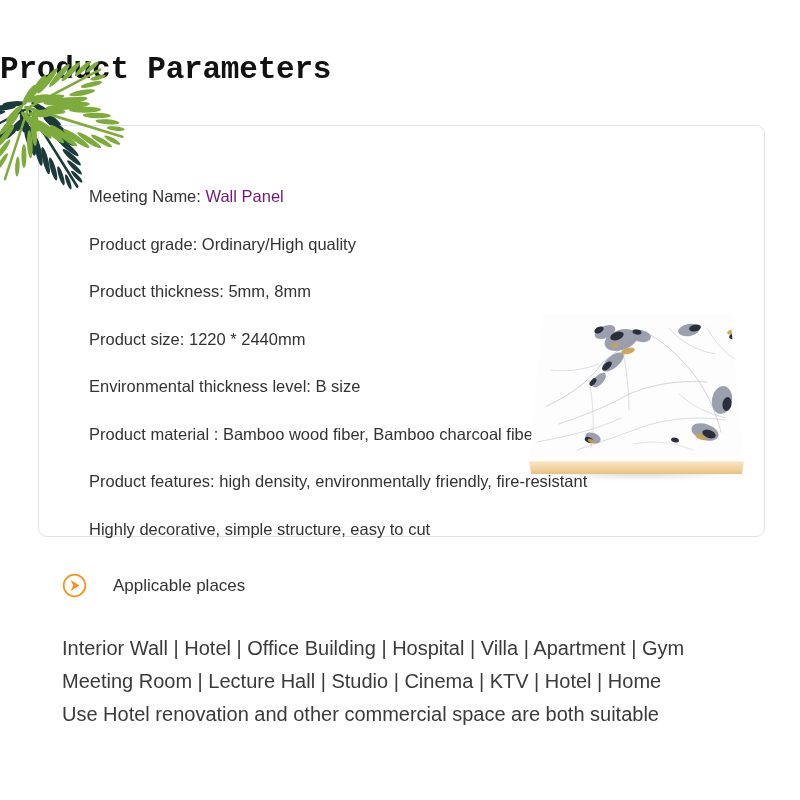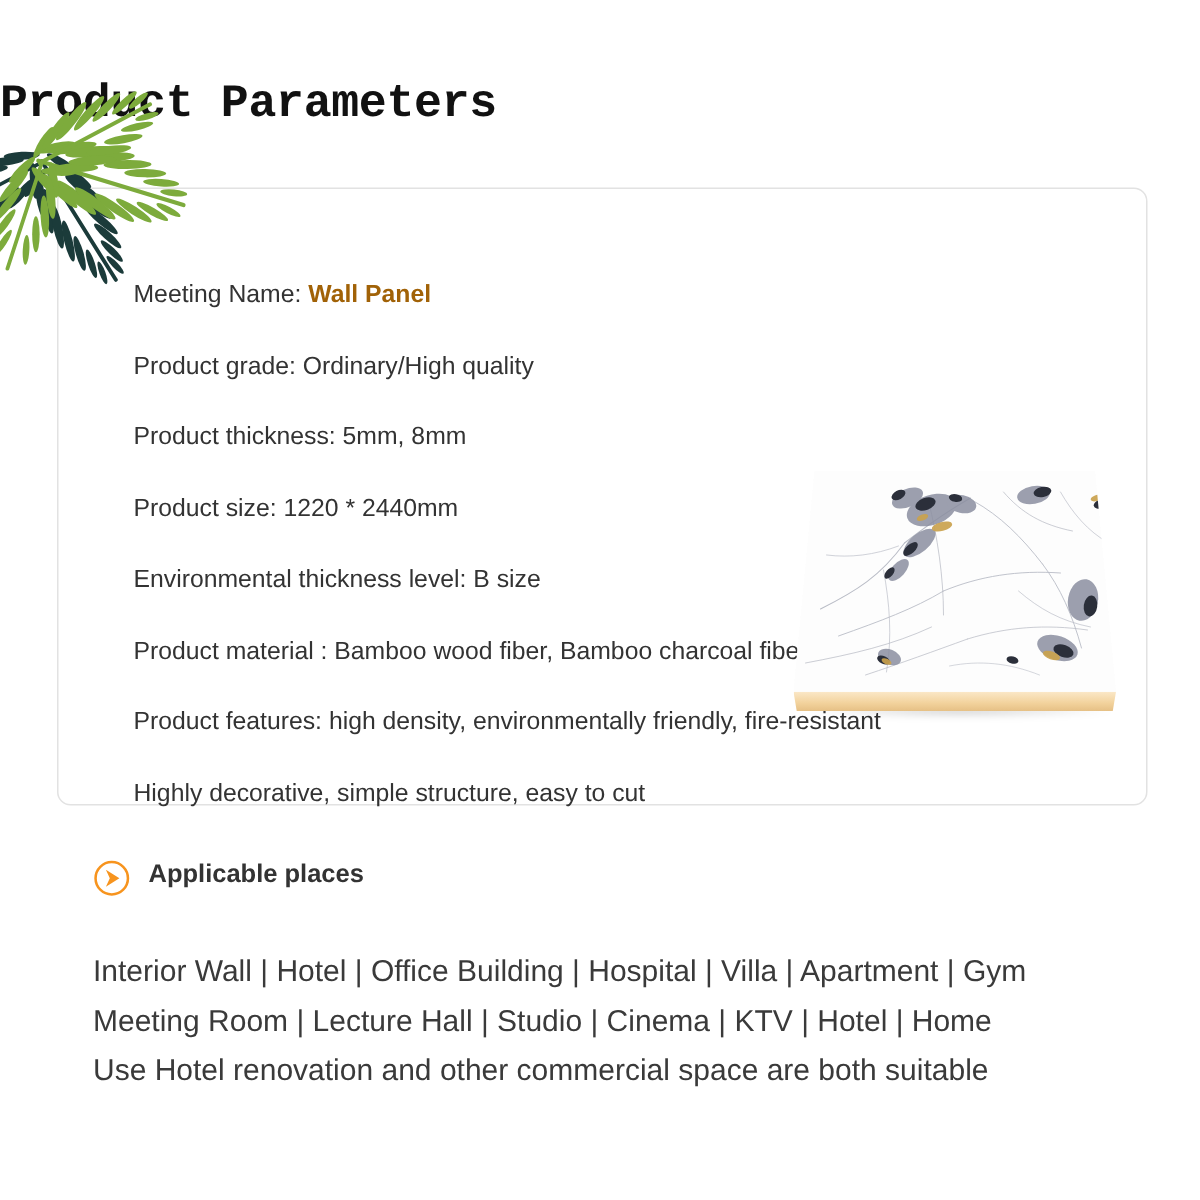--- a/index.html
+++ b/index.html
@@ -62,21 +62,21 @@
 
   .spec-line {
     font-size: 16.5px;
     color: #333333;
     line-height: 1.0;
     margin-bottom: 31px;
     white-space: nowrap;
   }
   .spec-line:last-child { margin-bottom: 16px; }
 
-  .spec-accent { color: #a16207; font-weight: bold; }
+  .spec-accent { color: #701a75; font-weight: normal; }
 
   
   .panel-figure {
     position: absolute;
     left: 490px;
     top: 188px;
     width: 215px;
     height: 160px;
     z-index: 3;
   }
@@ -111,23 +111,23 @@
   }
 
   .marble-svg { position: absolute; inset: 0; width: 100%; height: 100%; }
 
   
   .places-head {
     position: absolute;
     left: 62px;
     top: 573px;
     display: flex;
-    gap: 12px;
+    align-items: center;
+    gap: 26px;
     z-index: 2;
-    font-weight: bold;
   }
 
   .arrow-badge {
     width: 25px;
     height: 25px;
     flex: 0 0 25px;
     display: block;
   }
 
   .places-head-label {

